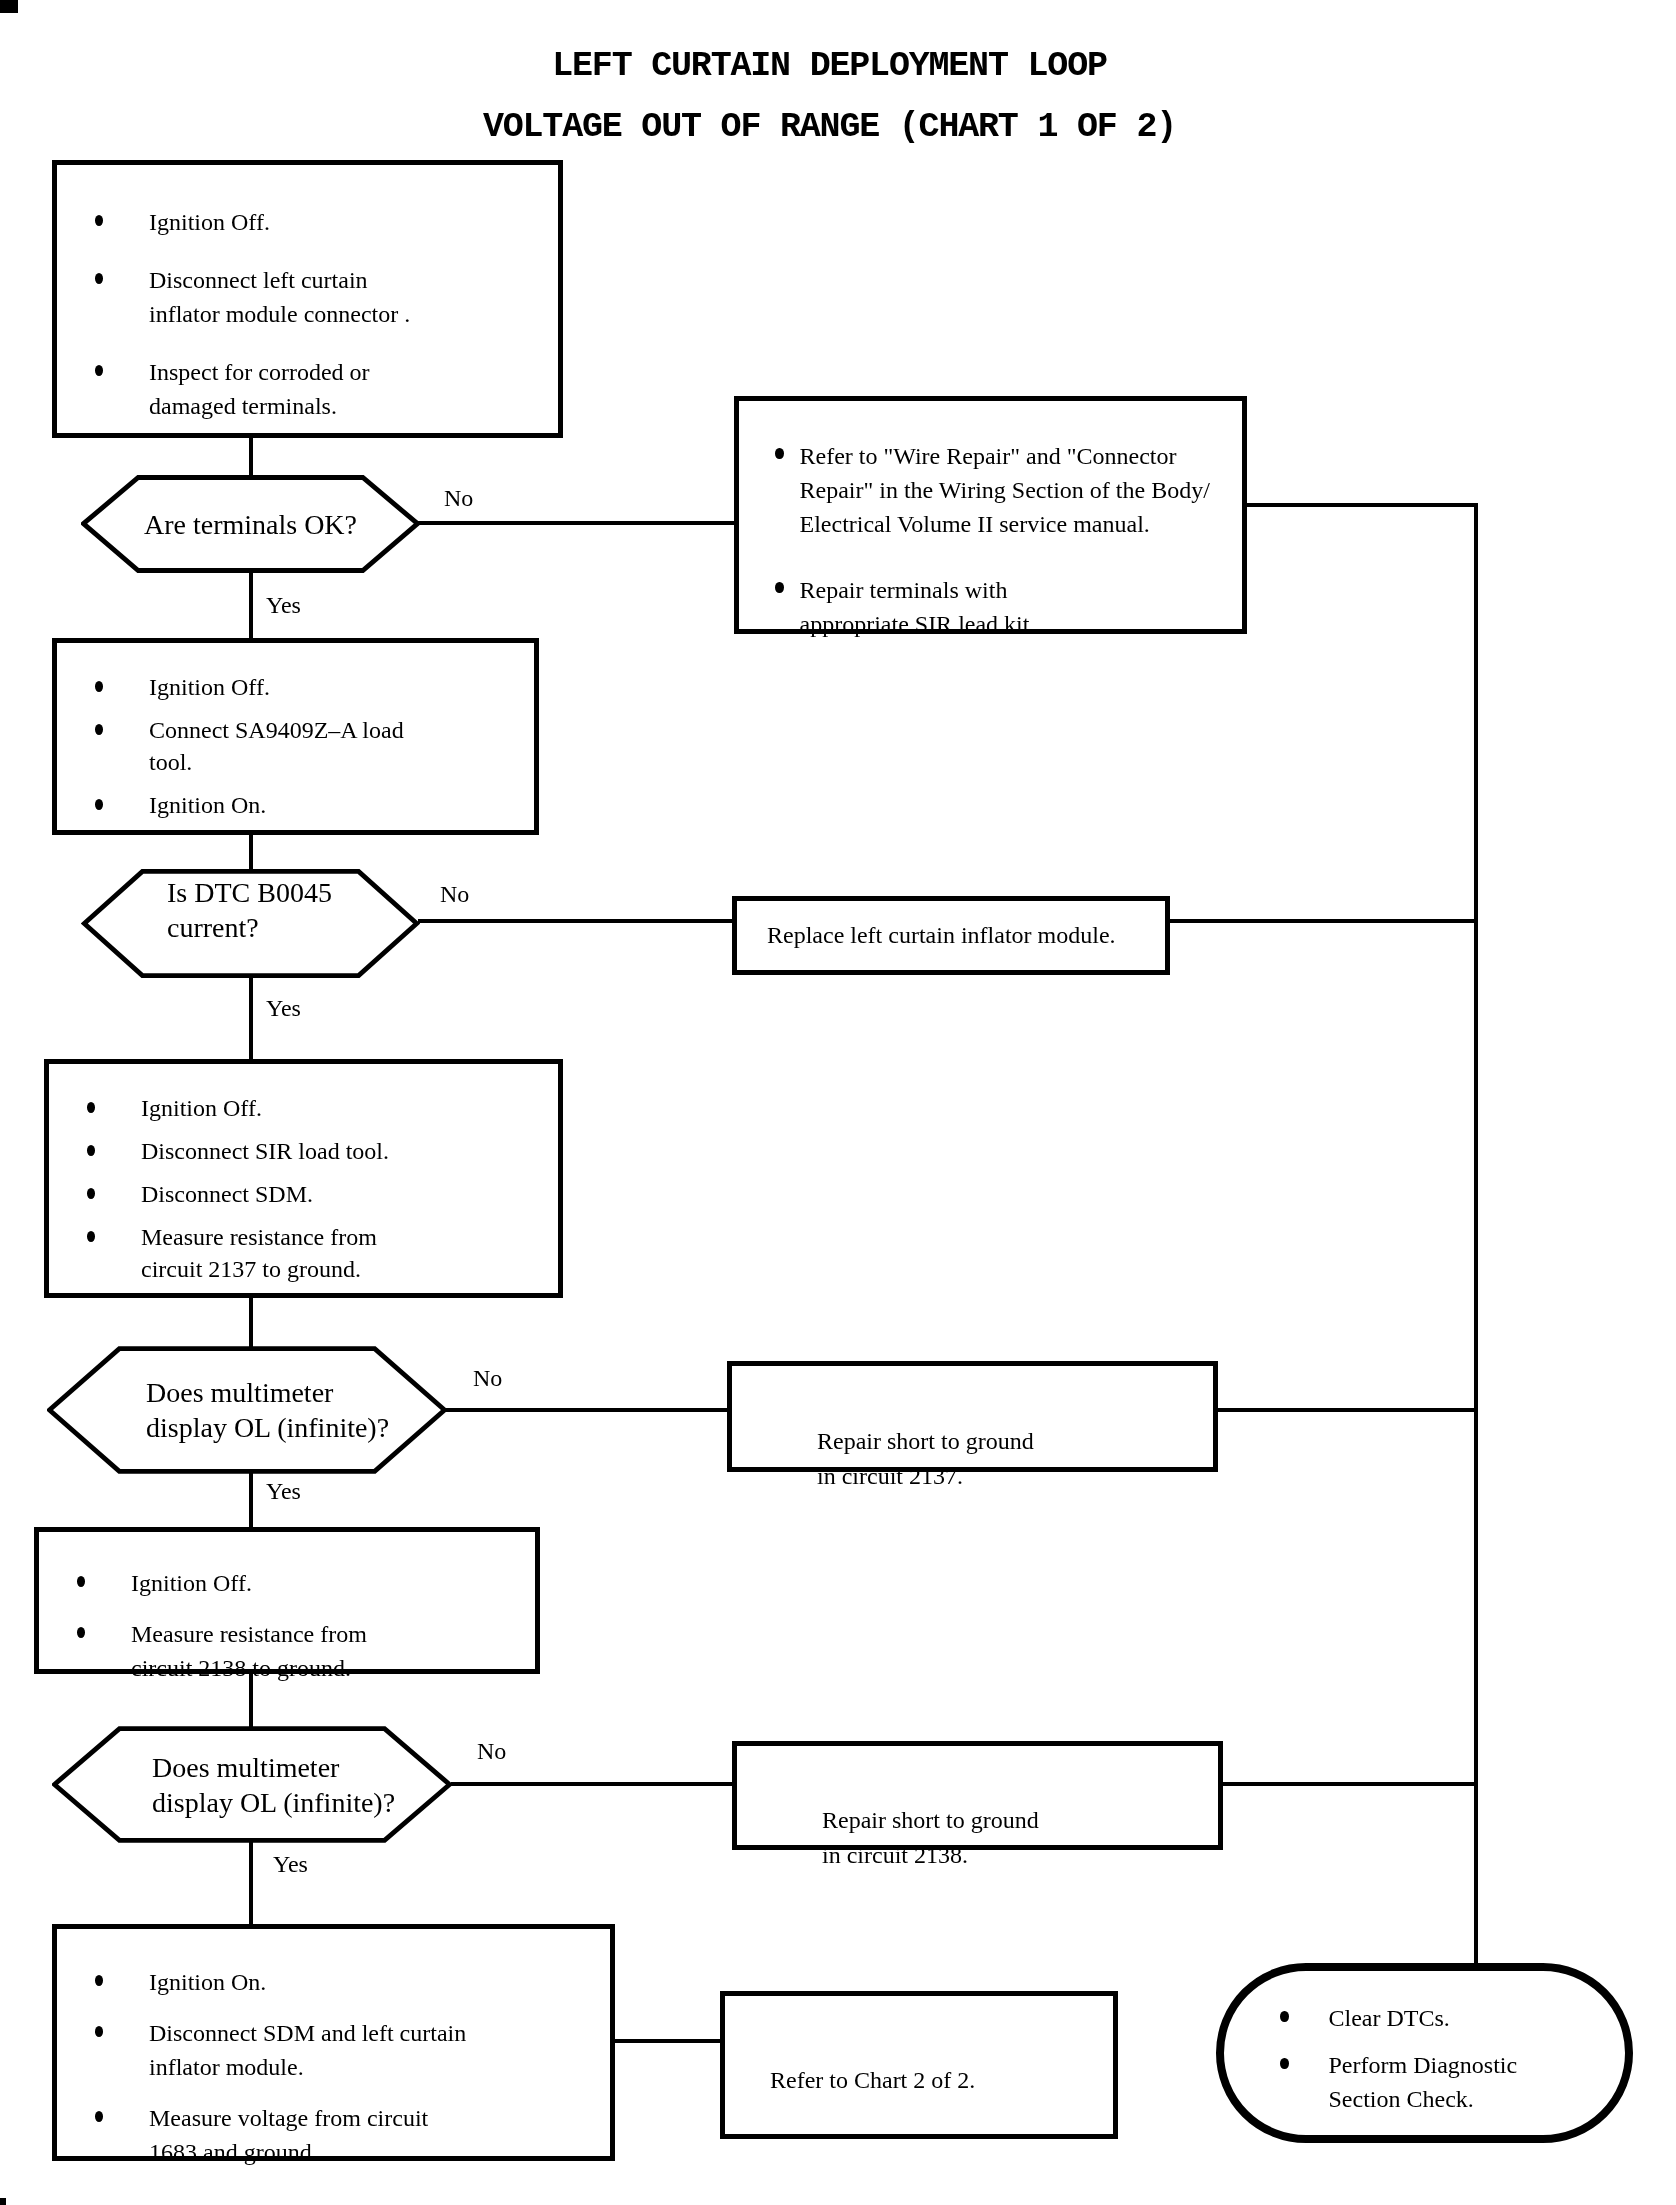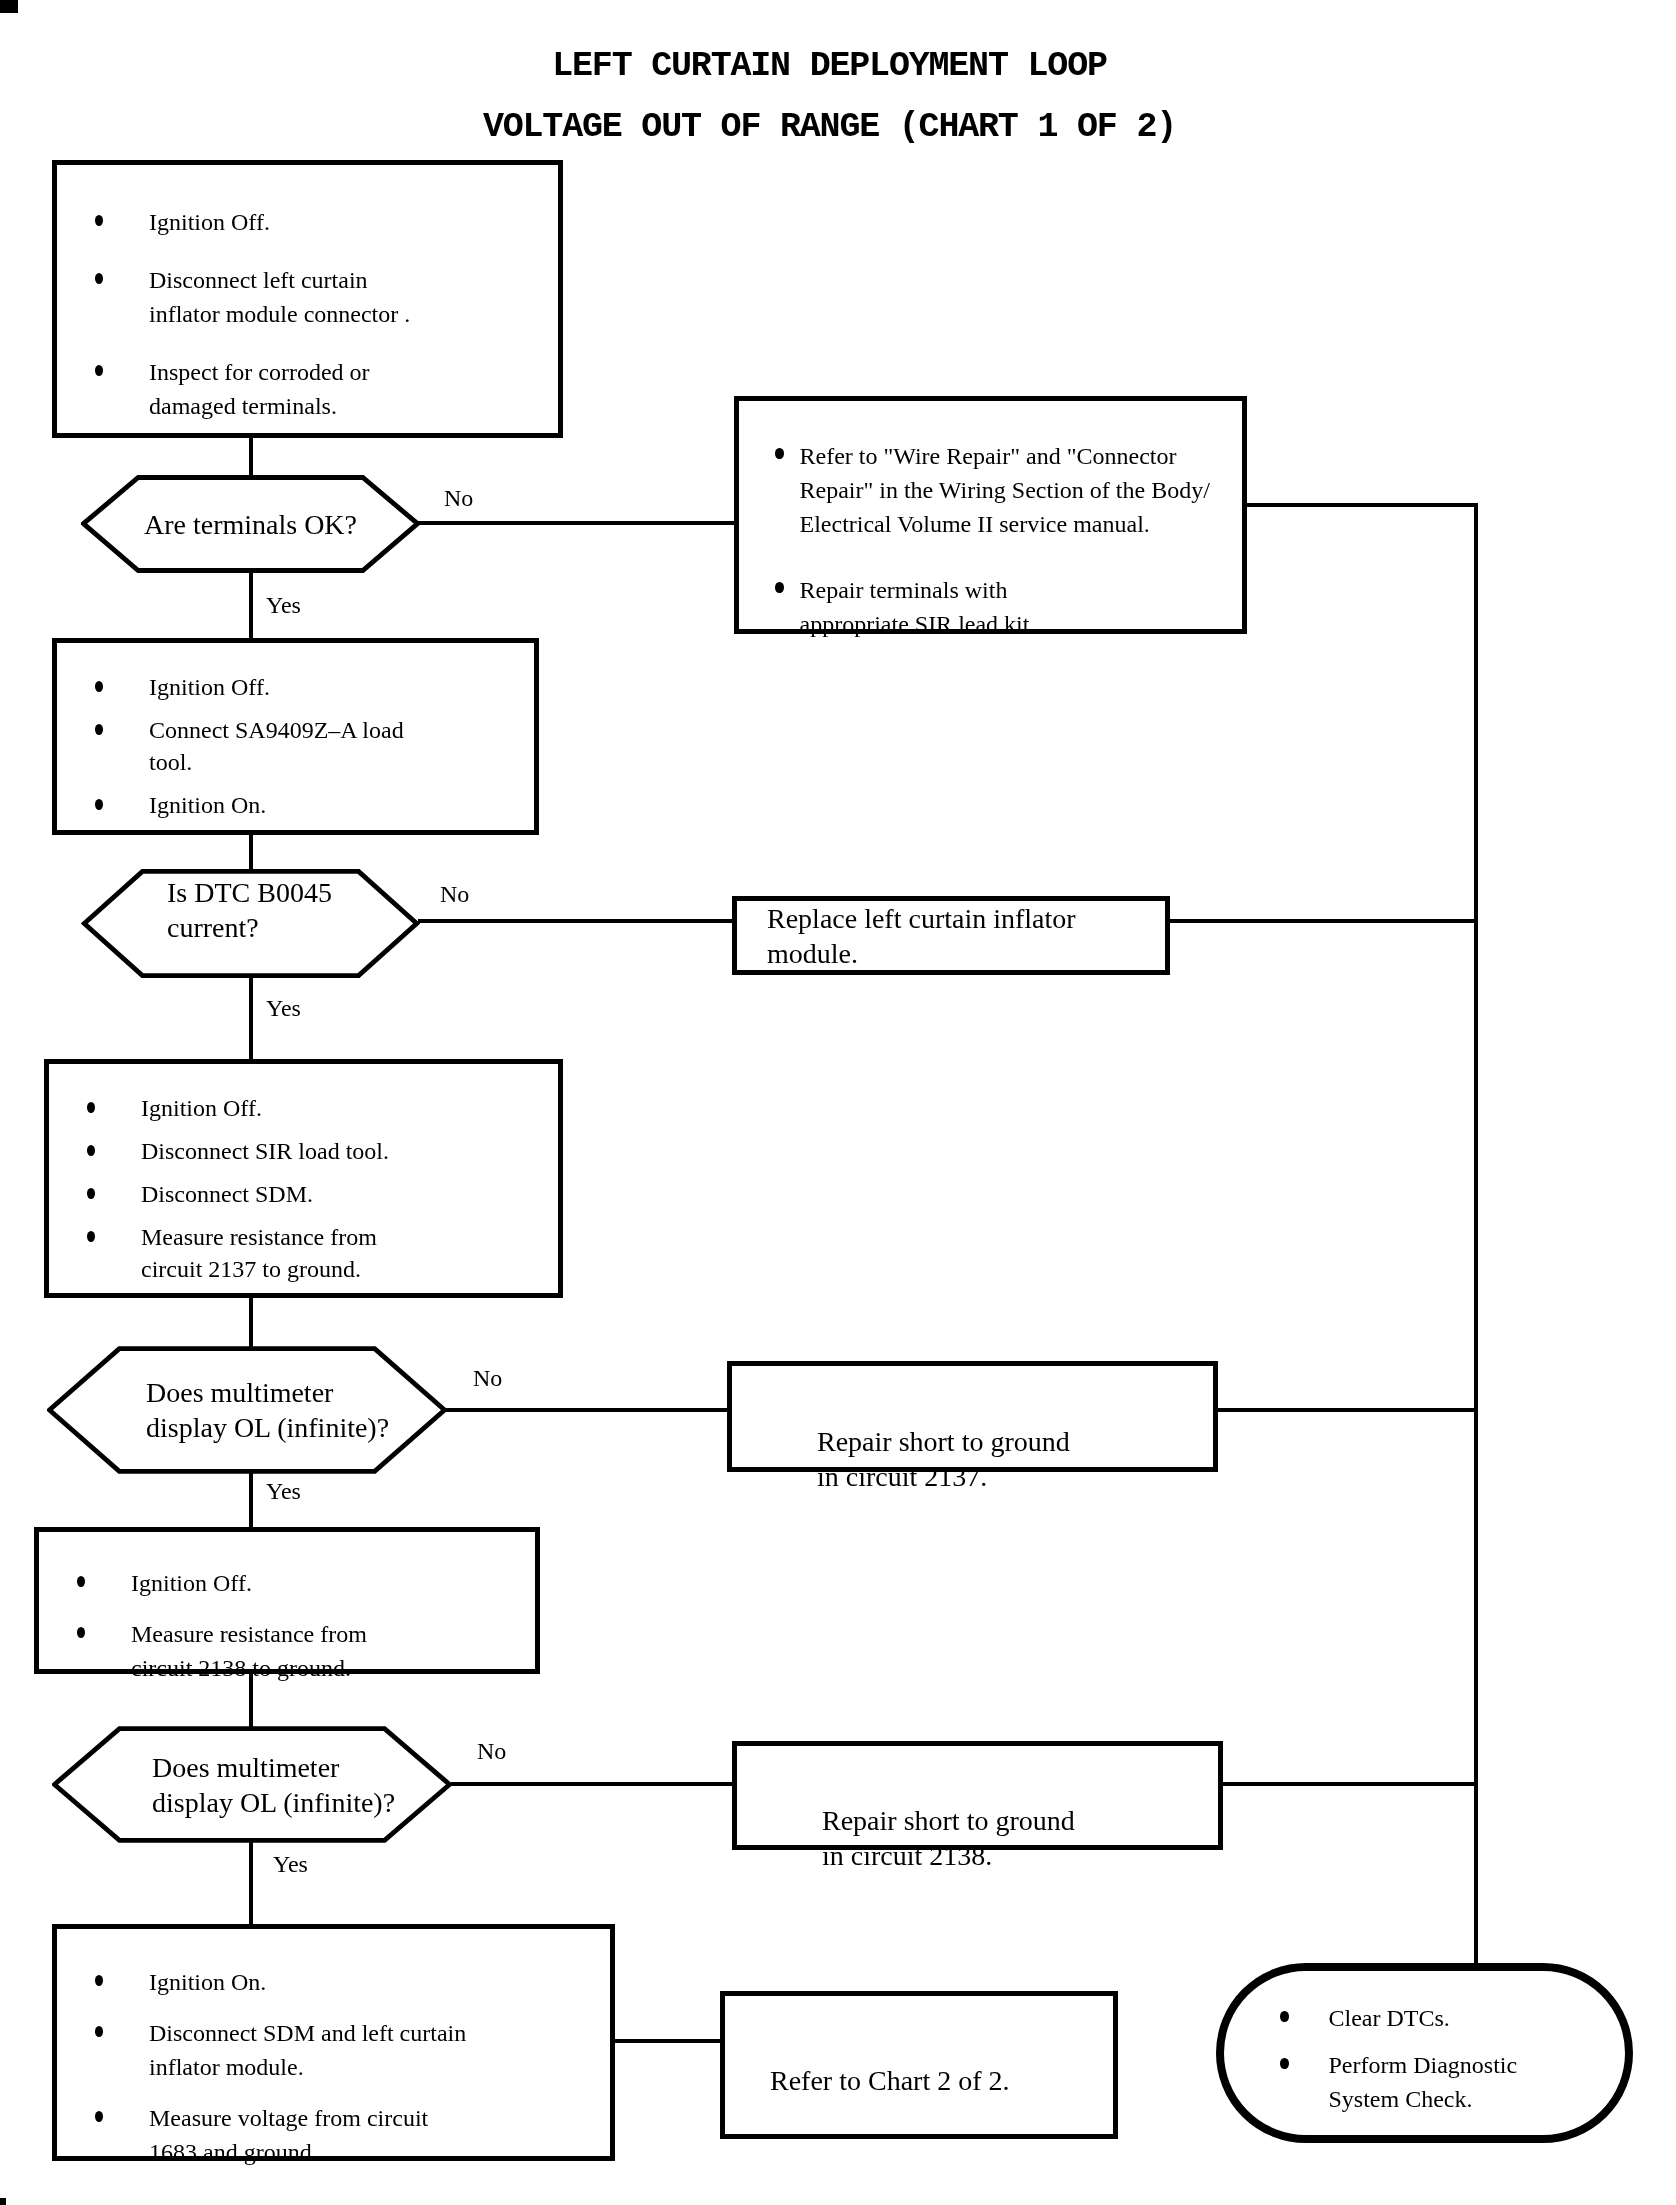--- a/index.html
+++ b/index.html
@@ -27,21 +27,21 @@
   .stepbox.mid li{margin-bottom:17px;}
 
   
   .box-a ul.bullets{padding:25.5px 9.7px 0 24px;}
   .box-a .dot{margin-right:16px;width:7.3px;height:9px;margin-top:8px;}
   .box-a .txt{font-size:22px;line-height:27px;}
   .box-a li{margin-bottom:32px;}
 
   
   .action{position:absolute;border:5.5px solid #000;background:#fff;box-sizing:border-box;
-          font-size:28px;line-height:35px;white-space:pre-line;}
+          font-size:24px;line-height:35px;white-space:pre-line;}
   .action.vcenter{display:flex;align-items:center;}
 
   
   .hex{position:absolute;}
   .hex svg{position:absolute;left:0;top:0;display:block;}
   .hex .q{position:absolute;left:0;top:0;right:0;bottom:0;display:flex;align-items:center;
           font-size:28px;line-height:35px;white-space:pre-line;}
   .hex .q.center{justify-content:center;text-align:center;}
 
   
@@ -253,19 +253,19 @@
 
   <div class="stadium" style="left:1216px;top:1963px;width:417px;height:180px;">
     <ul class="bullets">
         <li>
           <span class="dot"></span>
           <span class="txt">Clear DTCs.</span>
         </li>
         <li>
           <span class="dot"></span>
           <span class="txt">Perform Diagnostic
-System Check.</span>
+Section Check.</span>
         </li>
       </ul>
   </div>
 
 </div>
 
 
 </body></html>

